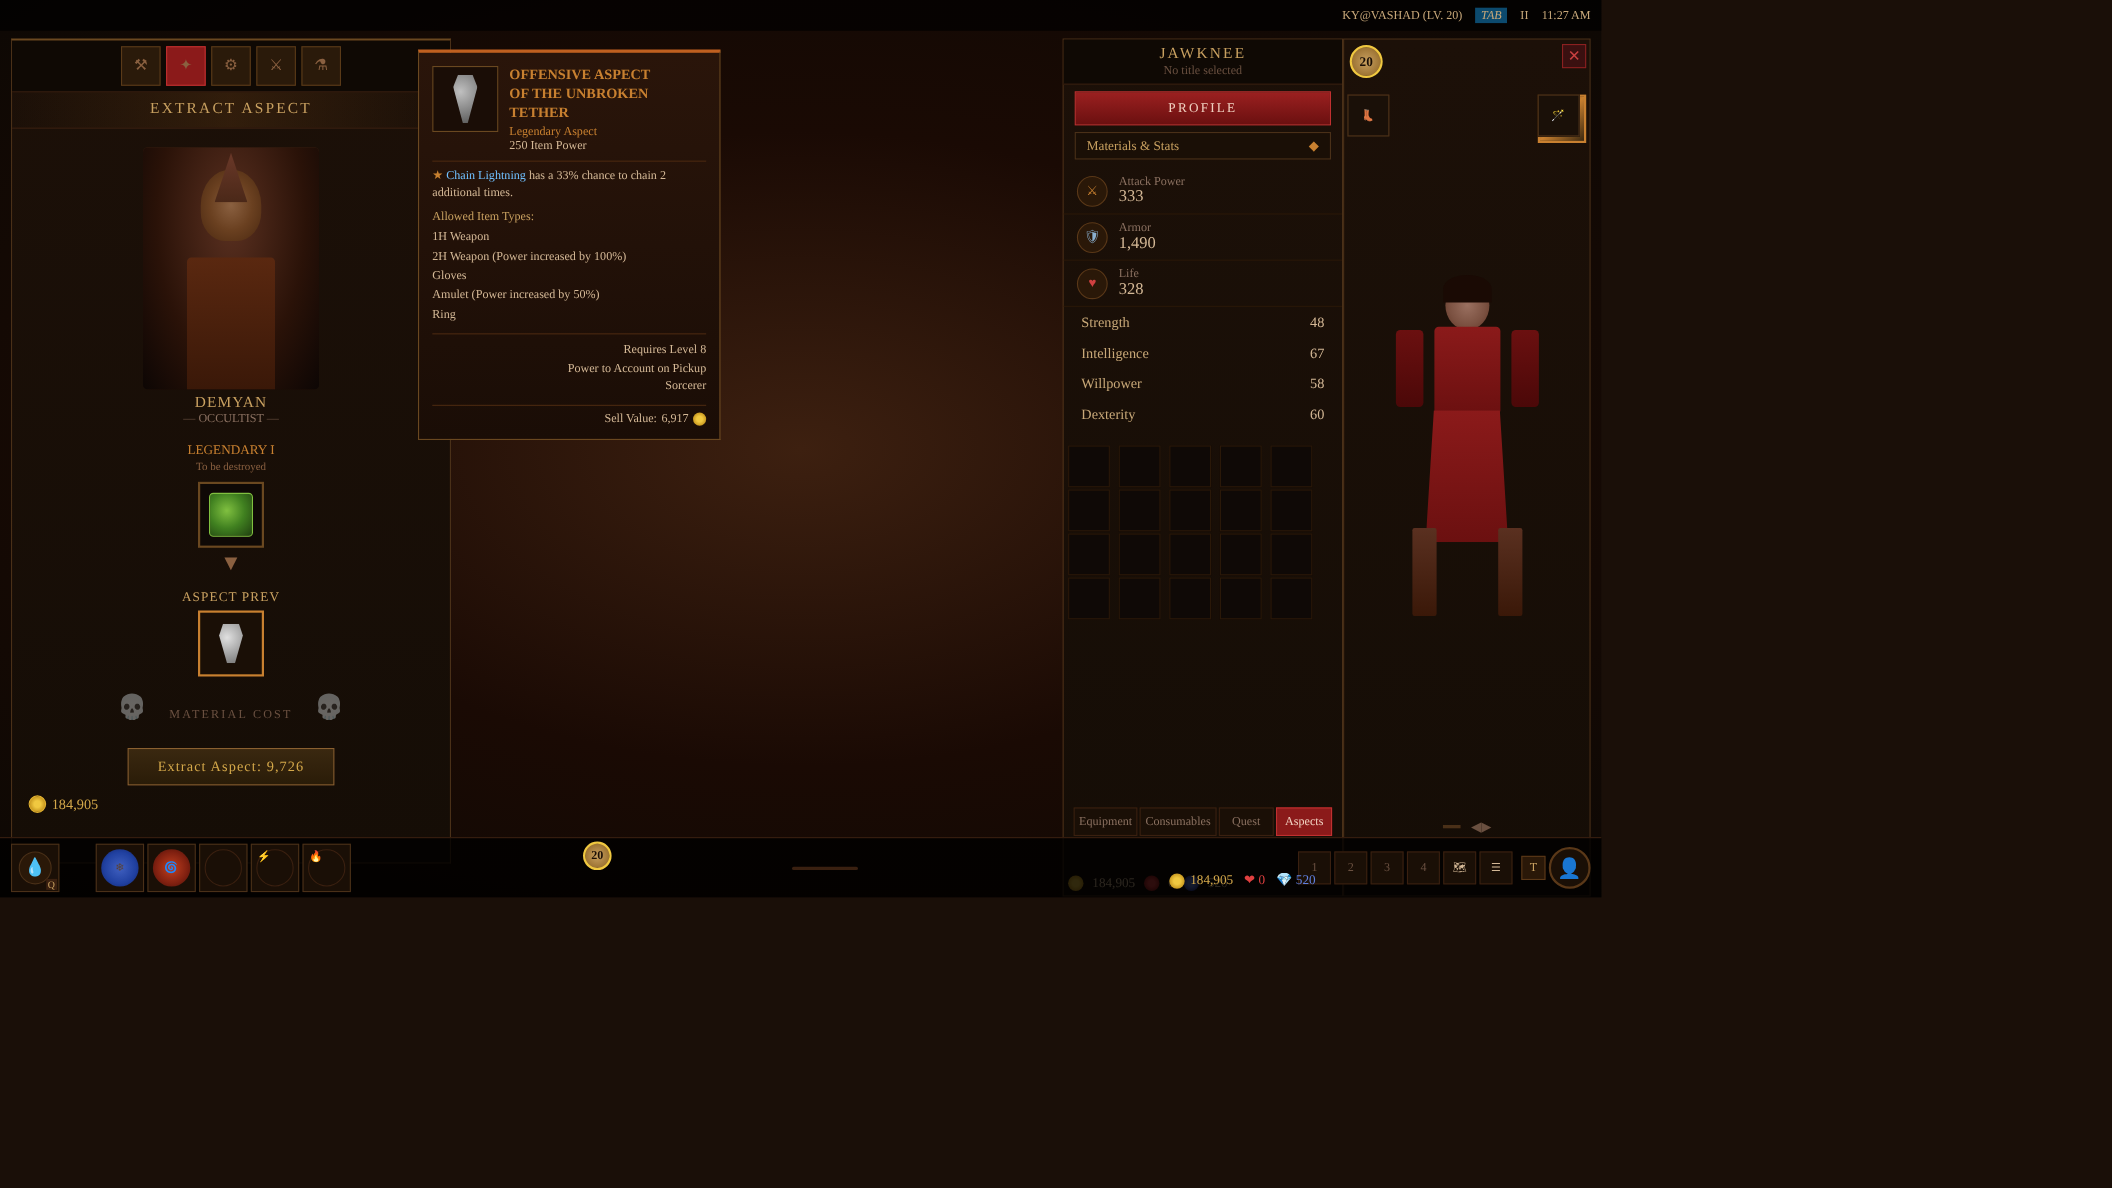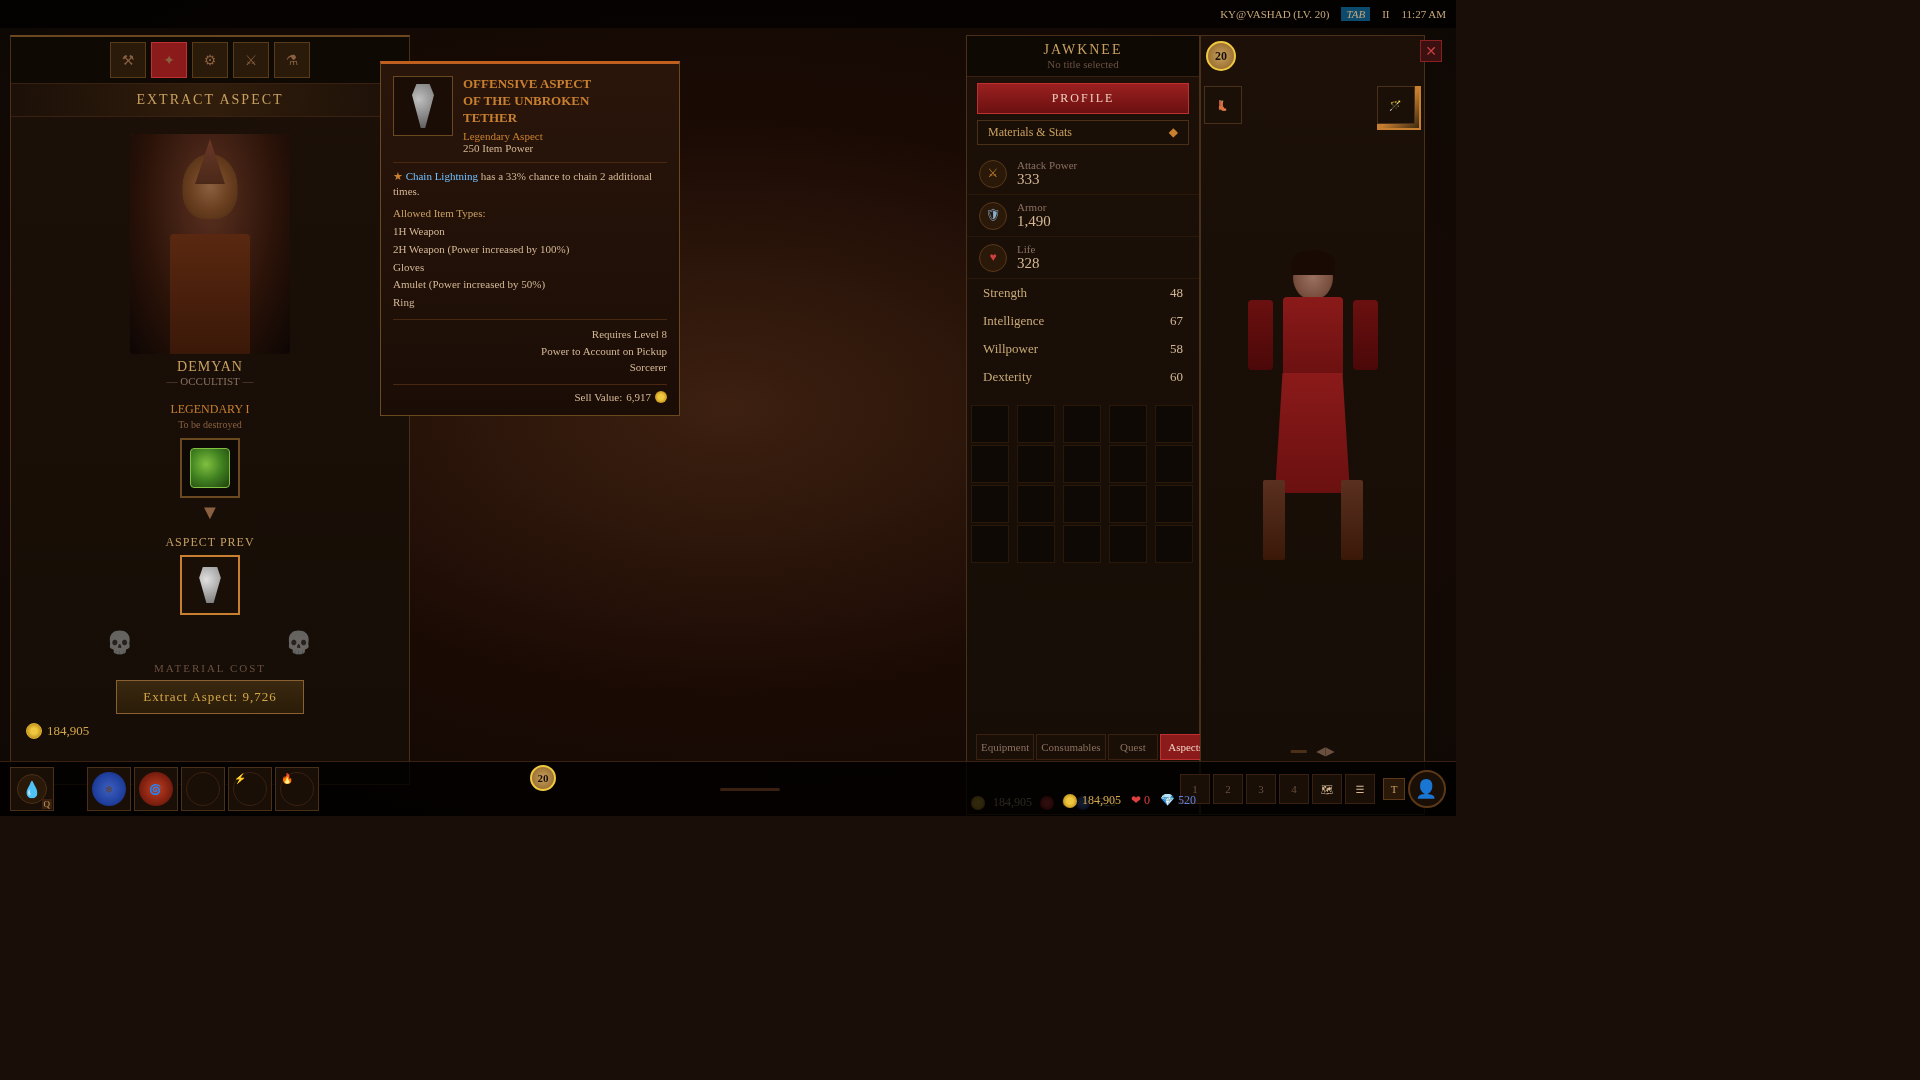--- a/index.html
+++ b/index.html
@@ -251,23 +251,23 @@
       width: 16px;
       height: 16px;
       background: radial-gradient(circle, #f0c840 30%, #c89820 70%);
       border-radius: 50%;
       border: 1px solid #e0b030;
     }
 
     
     .tooltip-popup {
       position: absolute;
-      top: 61px;
+      top: 45px;
       left: 380px;
-      width: 300px;
+      width: 275px;
       background: linear-gradient(180deg, #2a150a 0%, #1a0d06 100%);
       border: 1px solid #6a4820;
       border-top: 3px solid #c06020;
       z-index: 200;
       padding: 12px;
     }
 
     .tooltip-header {
       display: flex;
       gap: 10px;
@@ -622,21 +622,21 @@
       <div style="width:36px;height:36px;background:radial-gradient(circle at 40% 35%, #e0e0e0 0%, #a0a0a0 50%, #606060 100%);clip-path:polygon(30% 0%,70% 0%,80% 30%,60% 100%,40% 100%,20% 30%);"></div>
     </div>
   </div>
 
   <div style="display:flex;justify-content:space-around;padding:10px 20px;opacity:0.4;">
     <div style="font-size:22px;">💀</div>
     <div style="font-size:22px;">💀</div>
   </div>
 
   <div style="position:absolute;bottom:70px;left:0;right:0;">
-    <div class="material-cost-label" style="text-align:center;font-size:11px;color:#6a5040;letter-spacing:2px;margin-bottom:6px;">MATERIAL COST</div>
+    <div class="material-cost-label" style="text-align:center;font-size:11px;color:#6a5040;letter-spacing:2px;margin-bottom:24px;">MATERIAL COST</div>
     <div style="text-align:center;">
       <div class="extract-btn" style="display:inline-flex;align-items:center;gap:6px;">Extract Aspect: 9,726</div>
     </div>
   </div>
 
   <div class="gold-display">
     <div class="gold-coin"></div>
     <span>184,905</span>
   </div>
 </div>
@@ -687,21 +687,21 @@
 
   <div class="tooltip-sell">
     <span>Sell Value:</span>
     <span>6,917</span>
     <div style="width:12px;height:12px;background:radial-gradient(circle,#f0c840 30%,#c89820 70%);border-radius:50%;"></div>
   </div>
 </div>
 
 <div style="position:absolute;top:35px;right:10px;width:480px;height:780px;display:flex;gap:0;">
 
-  <div style="width:234px;height:100%;background:linear-gradient(180deg,#1c1008 0%,#150d06 100%);border:1px solid #4a3018;flex-shrink:0;">
+  <div style="width:255px;height:100%;background:linear-gradient(180deg,#1c1008 0%,#150d06 100%);border:1px solid #4a3018;flex-shrink:0;">
 
     <div class="char-header">
       <div class="char-name">JAWKNEE</div>
       <div class="char-subtitle">No title selected</div>
     </div>
 
     <div class="profile-btn">PROFILE</div>
 
     <div class="stats-toggle">
       <span>Materials &amp; Stats</span>

